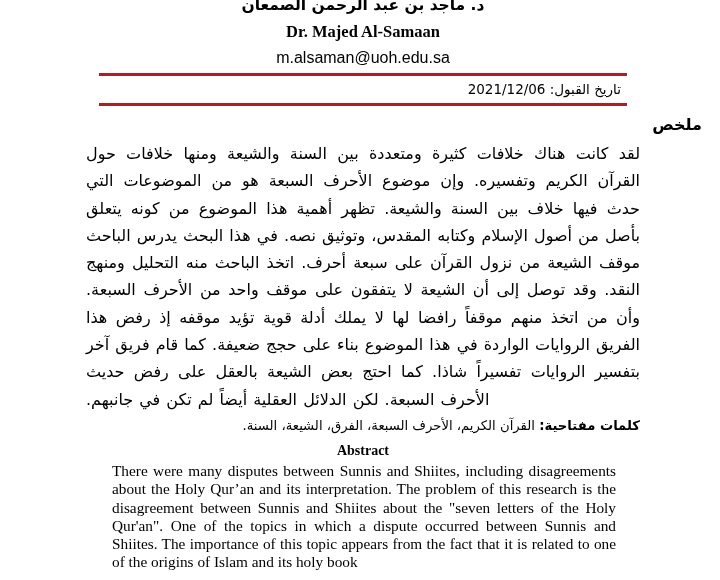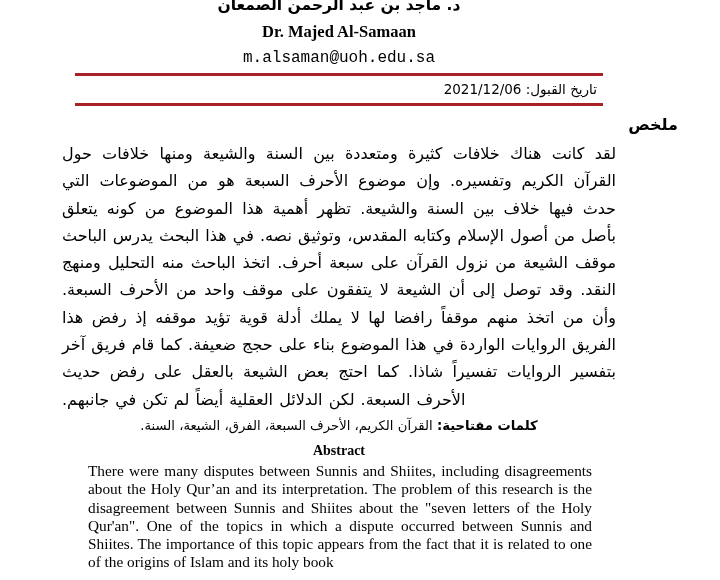--- a/index.html
+++ b/index.html
@@ -16,20 +16,21 @@
     color: #000000;
     position: relative;
   }
 
   .page {
     width: 678px;
     height: 580px;
     position: relative;
     overflow: hidden;
     background: #ffffff;
+    margin-left: 24px;
   }
 
   
   .title-block {
     padding-top: 0px;
     text-align: center;
   }
 
   .author-ar {
     font-family: "DejaVu Sans", "Liberation Sans", sans-serif;
@@ -54,21 +55,21 @@
   .affiliation-ar {
     font-family: "DejaVu Sans", "Liberation Sans", sans-serif;
     direction: rtl;
     font-weight: bold;
     font-size: 15px;
     line-height: 24px;
     margin-top: 2px;
   }
 
   .email {
-    font-family: Liberation Mono, monospace;
+    font-family: Liberation Sans, sans-serif;
     font-size: 16px;
     line-height: 22px;
     margin-top: 3px;
   }
 
   
   .date-band {
     position: relative;
     margin: 4px 75px 0 75px;
     padding: 3px 0 4px 0;
@@ -110,21 +111,20 @@
     text-align-last: left;
     font-family: "DejaVu Sans", "Liberation Sans", sans-serif;
     font-size: 16px;
     line-height: 27.3px;
     margin: 4px 62px 0 62px;
     word-spacing: 1px;
   }
 
   .ar-keywords {
     direction: rtl;
-    text-align: center;
     font-family: "DejaVu Sans", "Liberation Sans", sans-serif;
     font-size: 13.2px;
     line-height: 22px;
     margin: 2px 62px 0 62px;
   }
   .ar-keywords .kw-label {
     font-weight: bold;
   }
 
   

